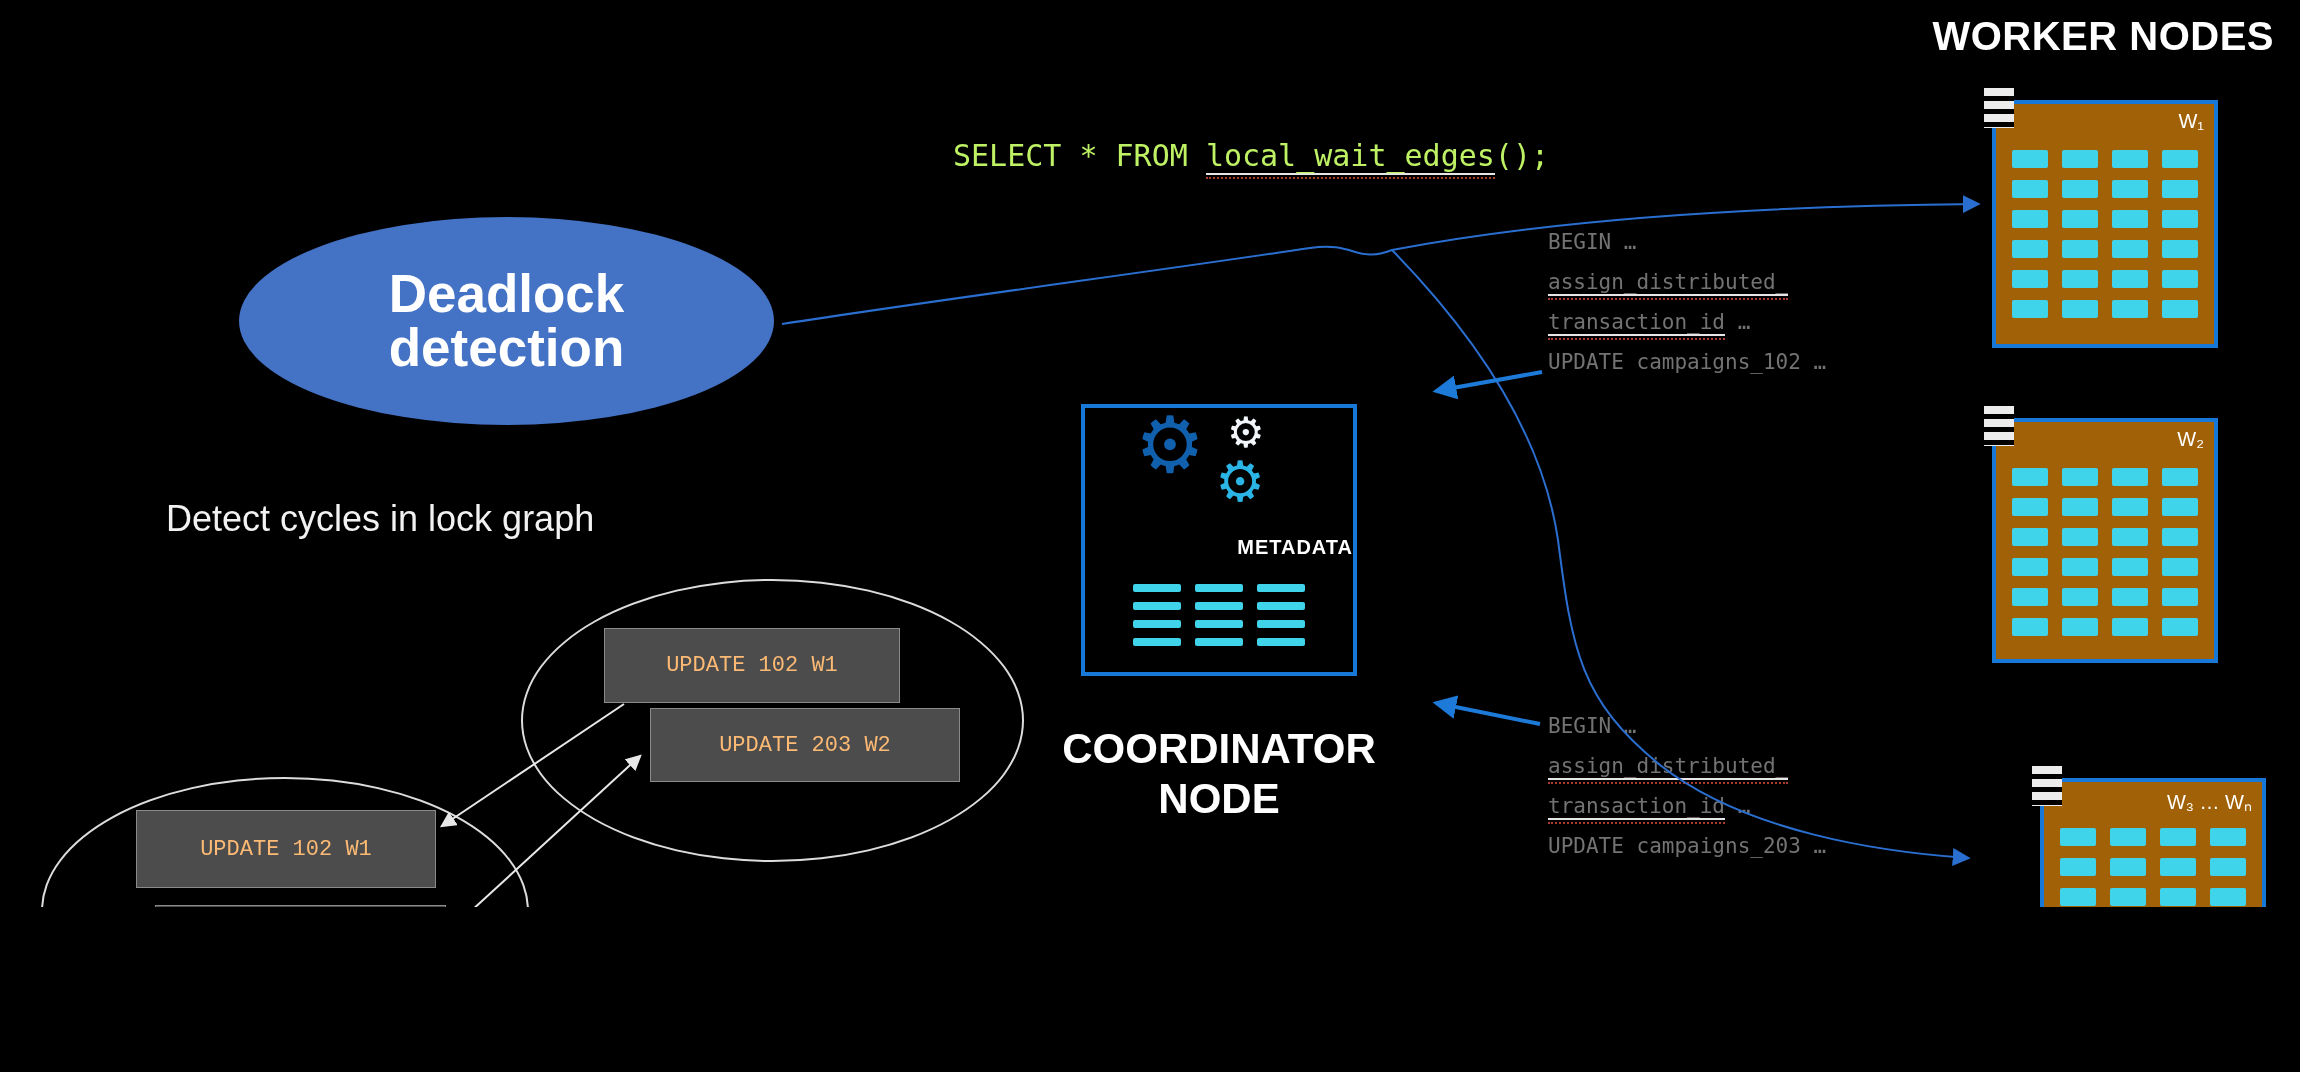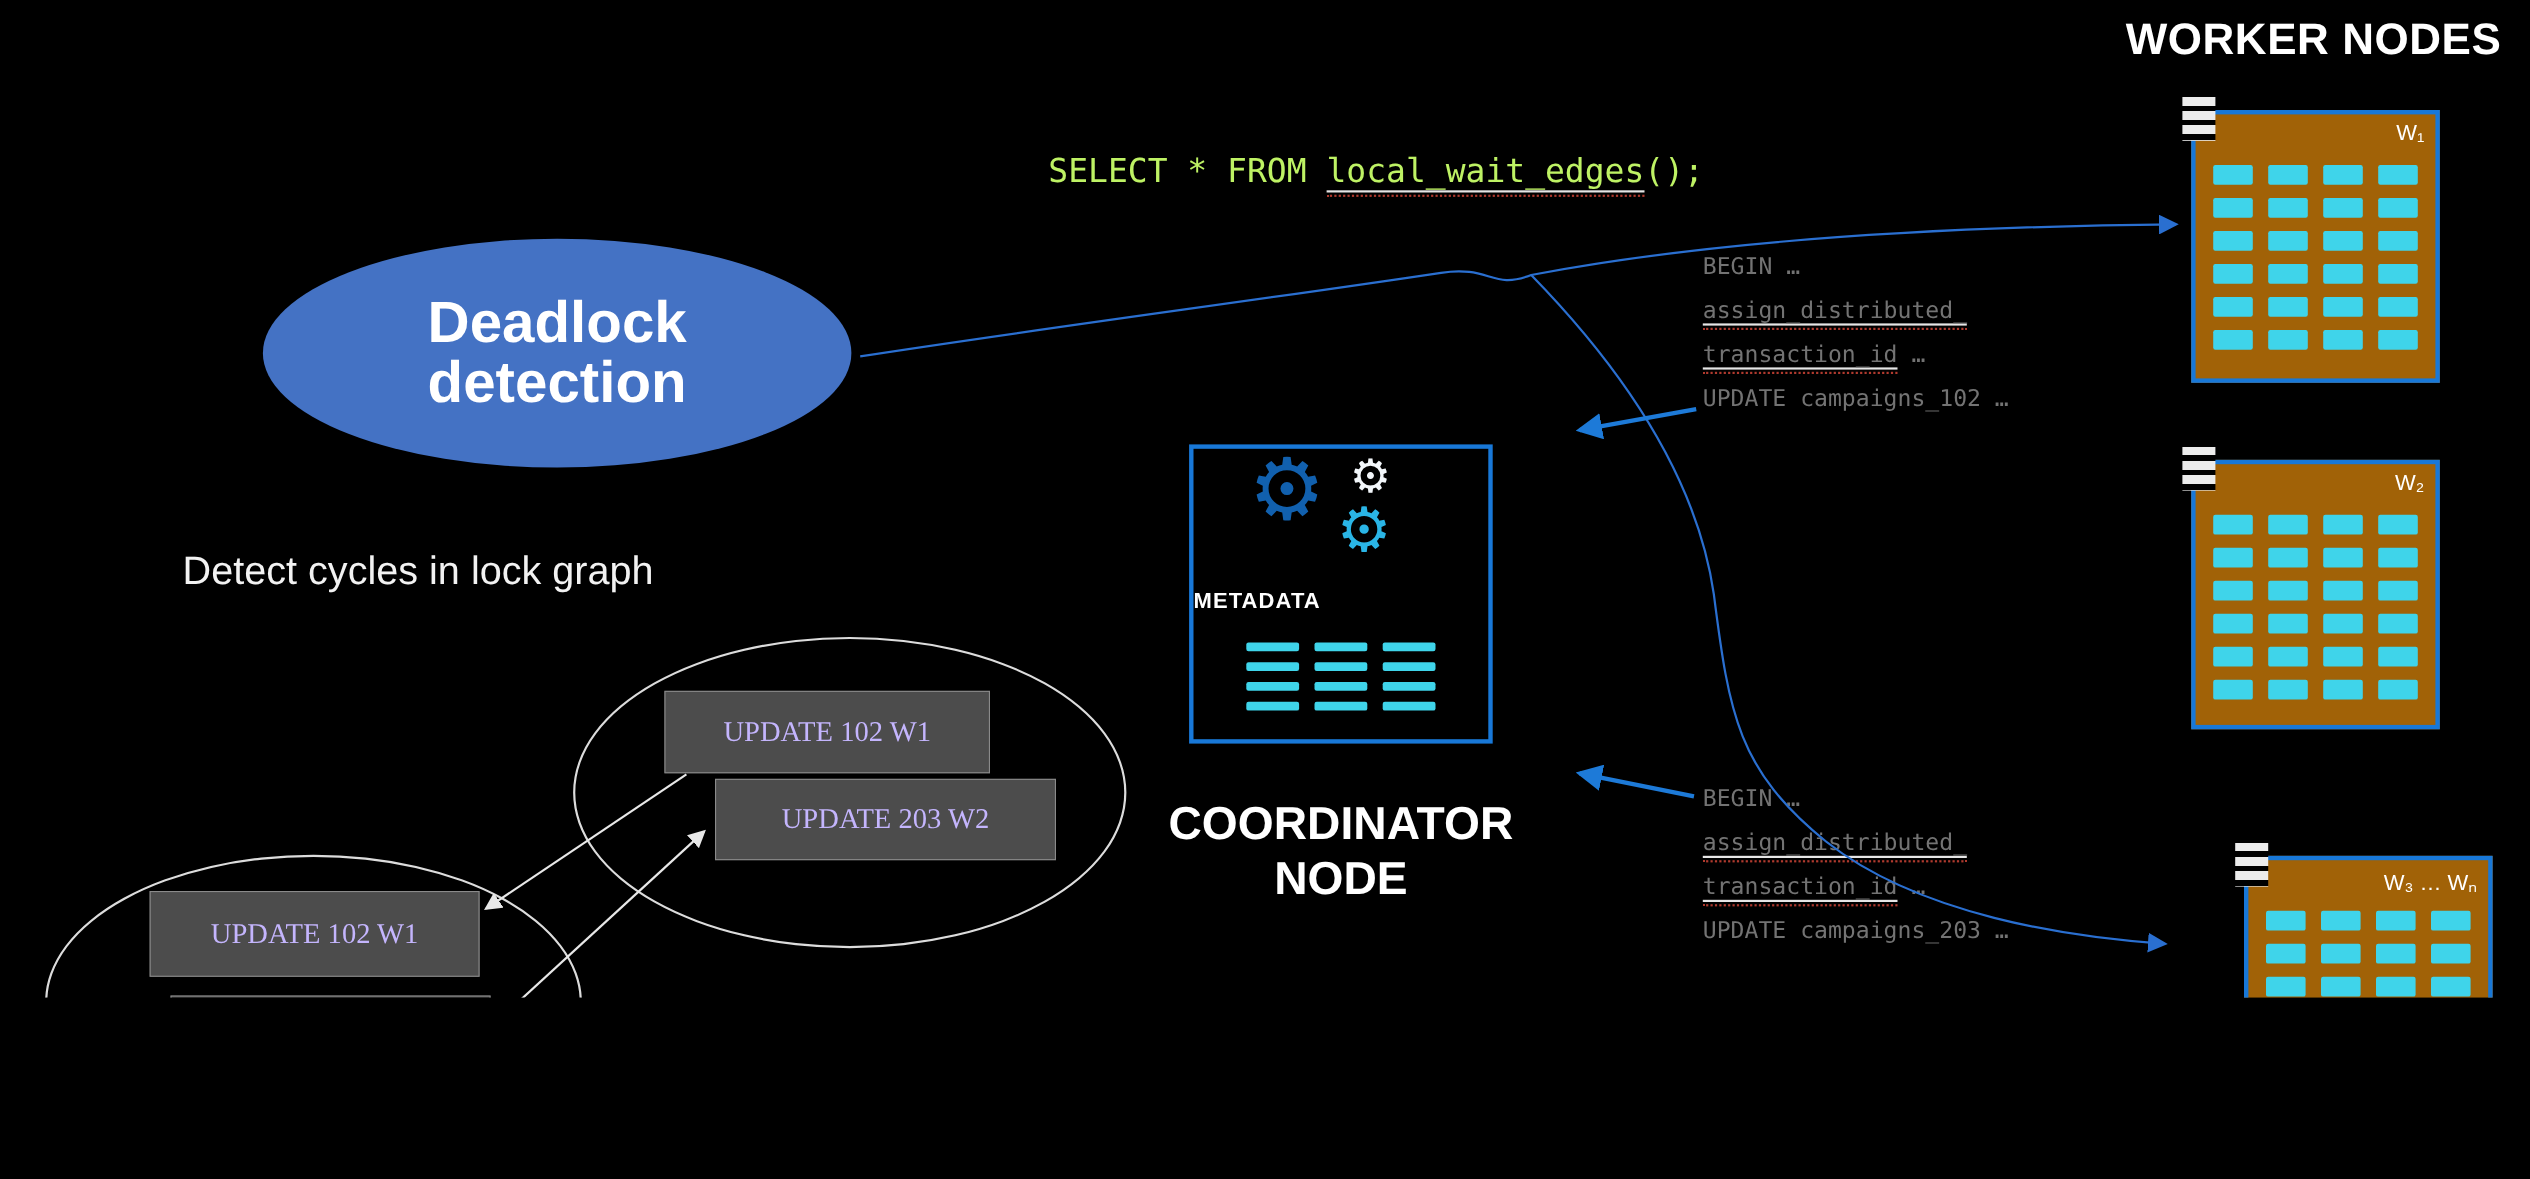--- a/index.html
+++ b/index.html
@@ -23,42 +23,42 @@
   
   .txn{position:absolute;color:#737373;font-family:"DejaVu Sans Mono",monospace;font-size:21px;font-weight:normal;line-height:40px;}
   .txn .row{height:40px;white-space:nowrap;}
 
   
   .coord-box{position:absolute;left:1081px;top:404px;width:276px;height:272px;border:4px solid #1878d8;box-sizing:border-box;background:#000;}
   .gear{position:absolute;line-height:1;}
   .gear1{left:50px;top:-2px;font-size:78px;color:#1160ae;}
   .gear2{left:142px;top:4px;font-size:42px;color:#f2f6fa;}
   .gear3{left:130px;top:46px;font-size:56px;color:#2ab5e6;}
-  .metadata{position:absolute;top:128px;left:0;width:100%;text-align:left;color:#fff;font-weight:bold;font-size:20px;letter-spacing:1px;}
+  .metadata{position:absolute;top:128px;left:0;width:100%;text-align:right;color:#fff;font-weight:bold;font-size:20px;letter-spacing:1px;}
   .meta-grid{position:absolute;top:176px;left:50%;transform:translateX(-50%);display:grid;grid-template-columns:repeat(3,48px);gap:10px 14px;}
   .meta-grid .cellm{height:8px;background:#3fd4ea;border-radius:2px;}
   .coord-label{position:absolute;left:1049px;top:724px;width:340px;text-align:center;color:#fff;font-weight:bold;font-size:42px;line-height:50px;}
 
   
   .worker{position:absolute;left:1992px;width:226px;border:4px solid #1878d8;box-sizing:border-box;background:#a16207;}
   .worker.w1{top:100px;height:248px;}
   .worker.w2{top:418px;height:245px;}
   .worker.w3{top:778px;height:246px;margin-left:48px;}
   .worker .wlabel{position:absolute;top:6px;right:10px;color:#fff;font-size:20px;}
   .worker .grid{position:absolute;left:50%;top:46px;transform:translateX(-50%);display:grid;grid-template-columns:repeat(4,36px);gap:12px 14px;}
   .cellw{height:18px;background:#3fd4ea;border-radius:2px;}
   .srv{position:absolute;left:-12px;top:-16px;width:30px;height:40px;
        background:repeating-linear-gradient(to bottom,#ececec 0 8px,#000 8px 13px);}
 
   
   .lg-ellipse{position:absolute;border:2px solid #dcdcdc;border-radius:50%;background:transparent;}
   .lg-e1{left:521px;top:579px;width:499px;height:279px;}
   .lg-e2{left:41px;top:777px;width:484px;height:264px;}
-  .lg-box{position:absolute;background:#4c4c4c;border:1px solid #8a8a8a;color:#c4b5fd;
-          font-family:Liberation Serif, serif;font-size:26px;display:flex;align-items:center;justify-content:center;white-space:nowrap;}
+  .lg-box{position:absolute;background:#4c4c4c;border:1px solid #8a8a8a;color:#fdba74;
+          font-family:Liberation Mono, monospace;font-size:22px;display:flex;align-items:center;justify-content:center;white-space:nowrap;}
   .lg-a{left:604px;top:628px;width:294px;height:73px;}
   .lg-b{left:650px;top:708px;width:308px;height:72px;}
   .lg-c{left:136px;top:810px;width:298px;height:76px;}
   .lg-d{left:155px;top:905px;width:289px;height:72px;}
 
   
   #connectors{position:absolute;left:0;top:0;width:2300px;height:1072px;pointer-events:none;}
 </style>
 </head>
 <body>

